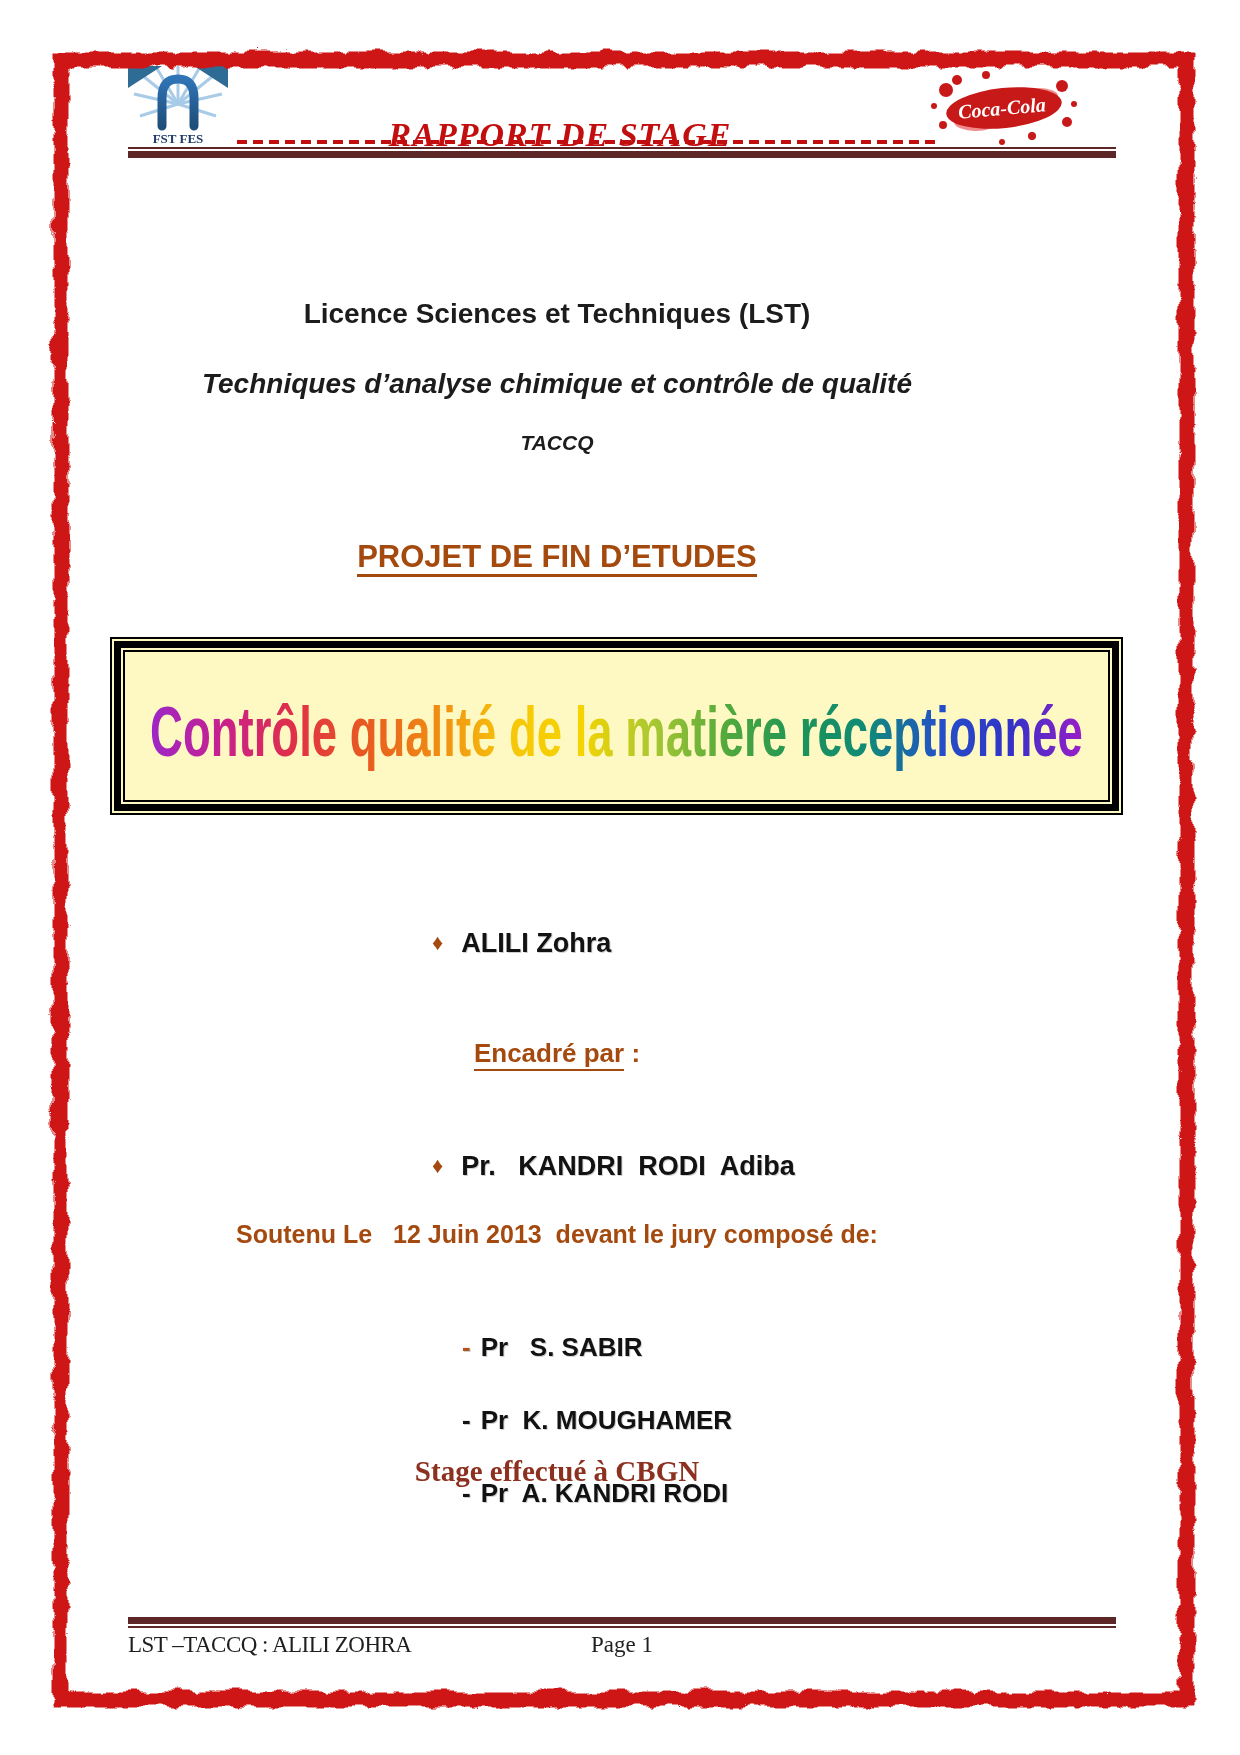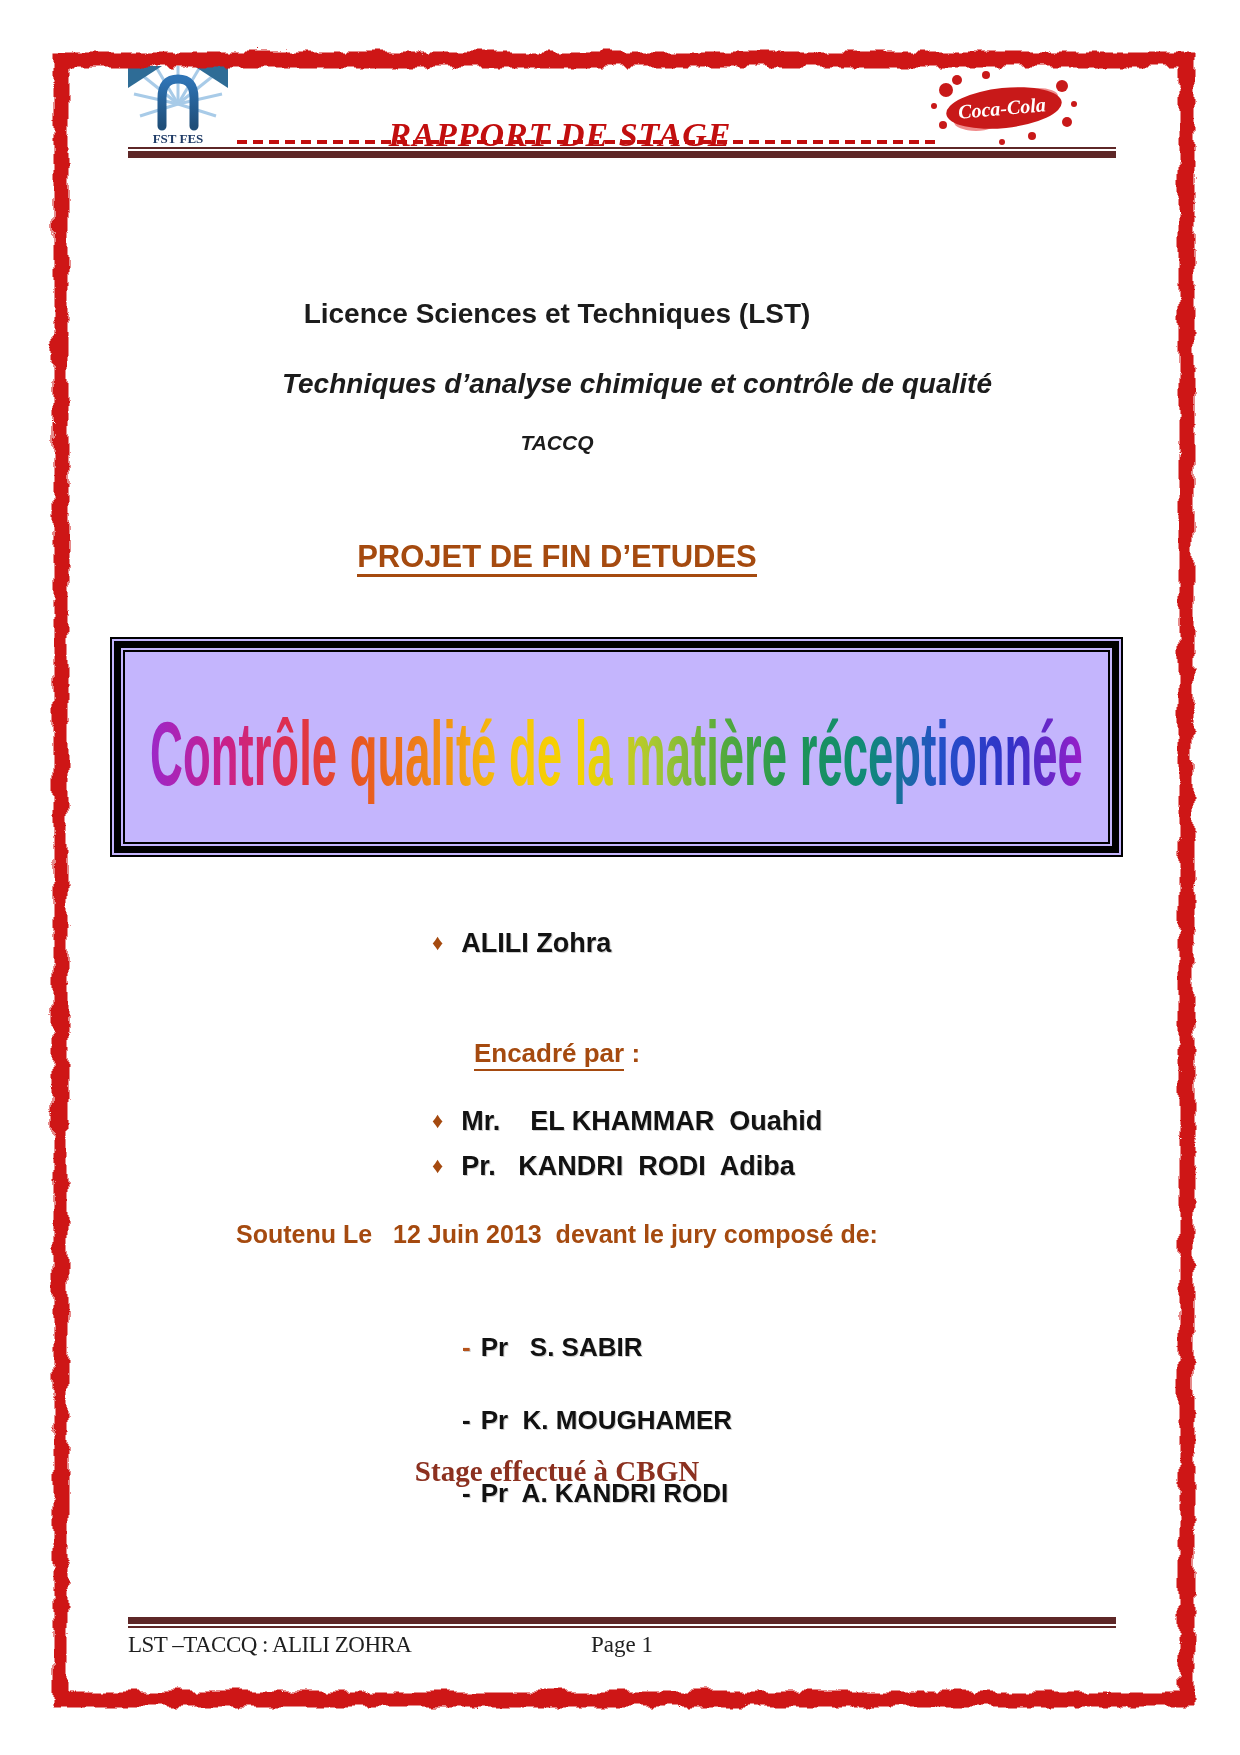--- a/index.html
+++ b/index.html
@@ -20,27 +20,27 @@
   .header-dashes{
     position:absolute; left:237px; top:140px; width:700px; height:4px;
     background:repeating-linear-gradient(90deg, var(--title-red) 0 10px, transparent 10px 16px);
   }
   .header-rule{
     position:absolute; left:128px; top:147px; width:988px; height:11px;
     background:linear-gradient(to bottom, var(--rule) 0 2px, #ffffff 2px 4px, var(--rule) 4px 11px);
   }
   .col{position:absolute; left:122px; width:870px; text-align:center; color:var(--ink);}
   .t-licence{top:298px; font-size:28px; font-weight:bold;}
-  .t-tech{top:368px; font-size:28px; font-weight:bold; font-style:italic;text-align:right;}
+  .t-tech{top:368px; font-size:28px; font-weight:bold; font-style:italic;}
   .t-taccq{top:431px; font-size:21px; font-weight:bold; font-style:italic;}
   .t-projet{top:539px; font-size:31px; font-weight:bold; color:var(--accent);}
   .t-projet .u{border-bottom:3px solid var(--accent); padding-bottom:0;}
   .wordart{
-    position:absolute; left:110px; top:637px; width:1013px; height:220px;
-    border:2px solid #000; padding:2px; box-sizing:border-box; background:#c4b5fd;
+    position:absolute; left:110px; top:637px; width:1013px; height:178px;
+    border:2px solid #000; padding:2px; box-sizing:border-box; background:#fef9c3;
   }
   .wordart-mid{border:7px solid #000; padding:2px; height:100%; box-sizing:border-box;}
   .wordart-inner{border:2px solid #000; height:100%; box-sizing:border-box;}
   .wordart-inner svg{display:block; width:100%; height:100%;}
   .heading-accent{font-size:26px; font-weight:bold; color:var(--accent); white-space:pre;}
   .heading-accent .u{border-bottom:2px solid var(--accent); padding-bottom:1px;}
   .t-presente{top:852px;}
   .t-encadre{top:1038px;}
   .bullet-row{
     position:absolute; left:432px; font-size:27px; font-weight:bold; color:#121212;
@@ -174,21 +174,20 @@
           </defs>
           <text x="490" y="105" text-anchor="middle" font-size="72" font-weight="bold" font-family="Liberation Sans, sans-serif" fill="url(#rainbowGrad)" textLength="930" lengthAdjust="spacingAndGlyphs">Contrôle qualité de la matière réceptionnée</text>
         </svg>
       </div>
     </div>
   </div>
 
   <div class="bullet-row b-alili"><span class="diamond">♦</span><span>ALILI Zohra</span></div>
 
   <div class="col heading-accent t-encadre"><span class="u">Encadré par</span><span> :</span></div>
-  <div class="bullet-row b-mr"><span class="diamond">♦</span><span>Mr.    EL KHAMMAR  Ouahid</span></div>
   <div class="bullet-row b-pr"><span class="diamond">♦</span><span>Pr.   KANDRI  RODI  Adiba</span></div>
 
   <div class="col t-soutenu">Soutenu Le   12 Juin 2013  devant le jury composé de:</div>
   <div class="jury">
     <div class="jury-row"><span class="dash">-</span><span>Pr   S. SABIR</span></div>
     <div class="jury-row"><span class="dash">-</span><span>Pr  K. MOUGHAMER</span></div>
     <div class="jury-row"><span class="dash">-</span><span>Pr  A. KANDRI RODI</span></div>
   </div>
 
   <div class="col t-cbgn">Stage effectué à CBGN</div>

